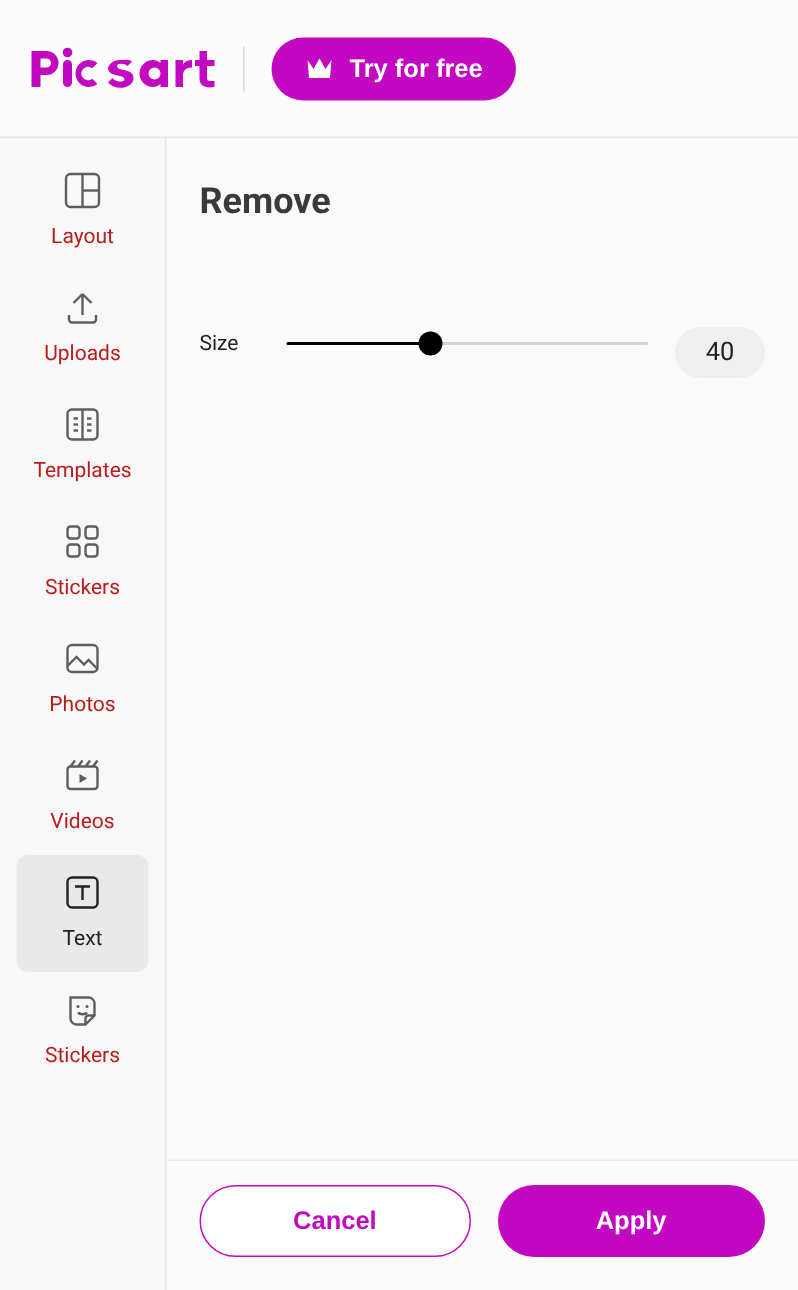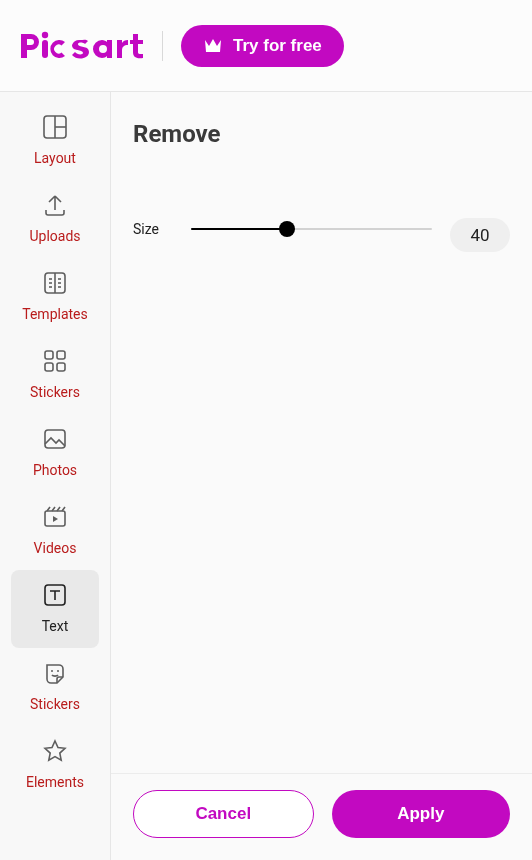--- a/index.html
+++ b/index.html
@@ -157,28 +157,20 @@
             <svg width="26" height="26" viewBox="0 0 26 26" fill="none" stroke-width="1.6">
               <path d="M5 5 h12 a4 4 0 0 1 4 4 v8 l-6 6 H9 a4 4 0 0 1-4-4 Z"></path>
               <path d="M15 23 v-4 a2 2 0 0 1 2-2 h4"></path>
               <circle cx="10" cy="11" r="1" fill="#5e5e5e" stroke="none"></circle>
               <circle cx="16" cy="11" r="1" fill="#5e5e5e" stroke="none"></circle>
               <path d="M10 15 c1 1.5 5 1.5 6 0"></path>
             </svg>
           </div>
           <div class="side-label">Stickers</div>
         </div>
-        <div class="side-item">
-          <div class="side-icon">
-            <svg width="26" height="26" viewBox="0 0 26 26" fill="none" stroke-width="1.6">
-              <path d="M13 3 l3 6.5 7 .8 -5.2 4.8 1.4 7 L13 18.6 6.8 22.1 8.2 15.1 3 10.3 10 9.5 Z"></path>
-            </svg>
-          </div>
-          <div class="side-label">Elements</div>
-        </div>
       </div>
 
     <div class="main">
       <div class="panel-content">
         <div class="panel-title">Remove</div>
         <div class="size-row">
           <div class="size-label">Size</div>
           <div class="slider-wrap">
             <div class="slider-track"></div>
             <div class="slider-fill" id="slider-fill" style="width: 40%;"></div>

